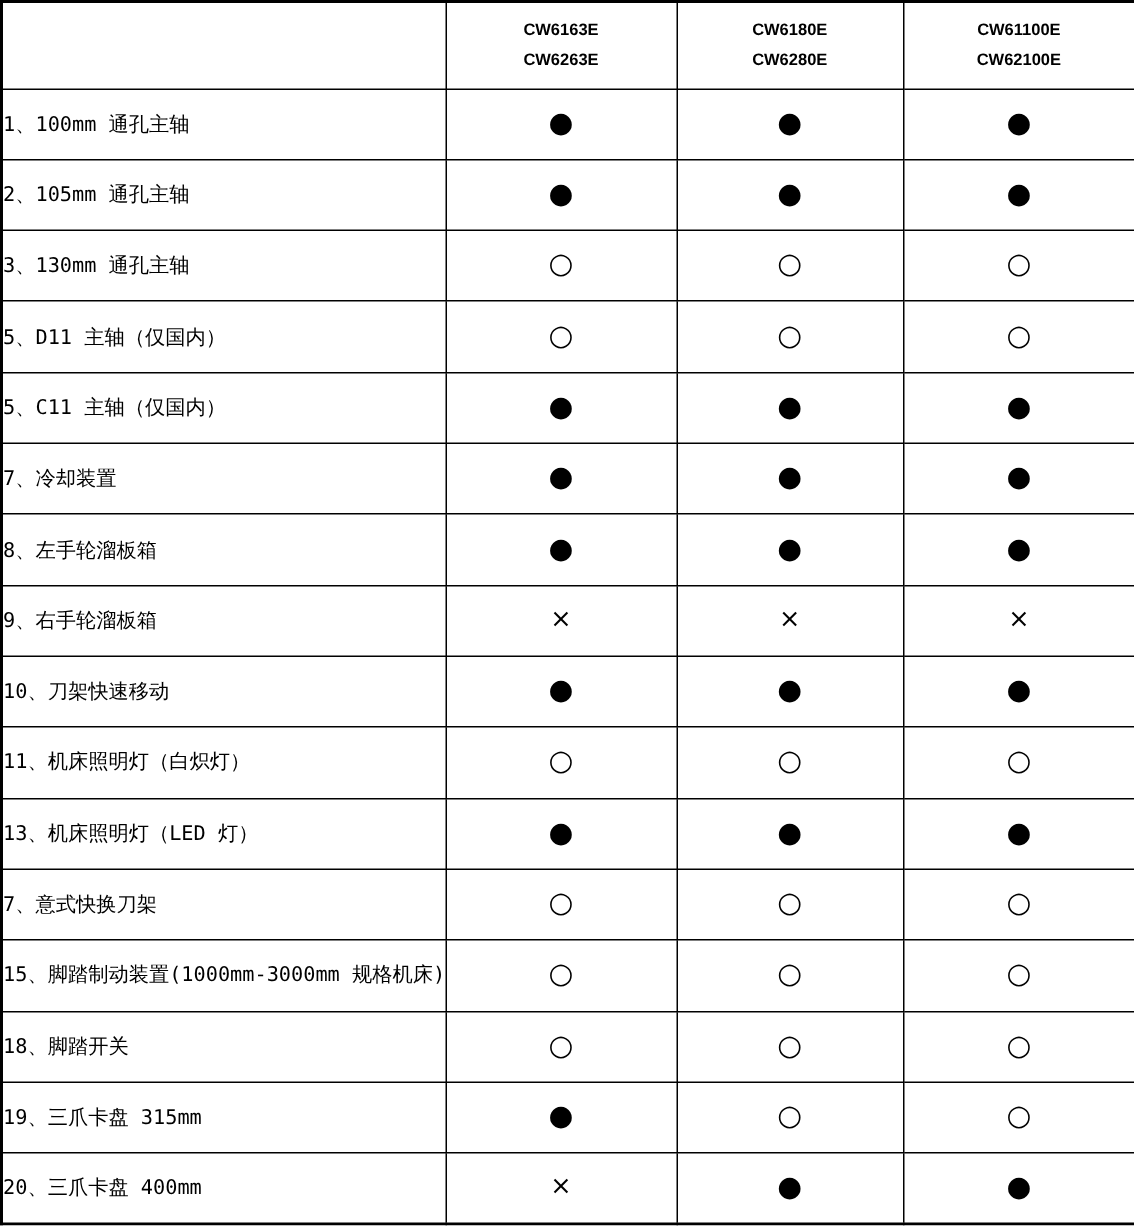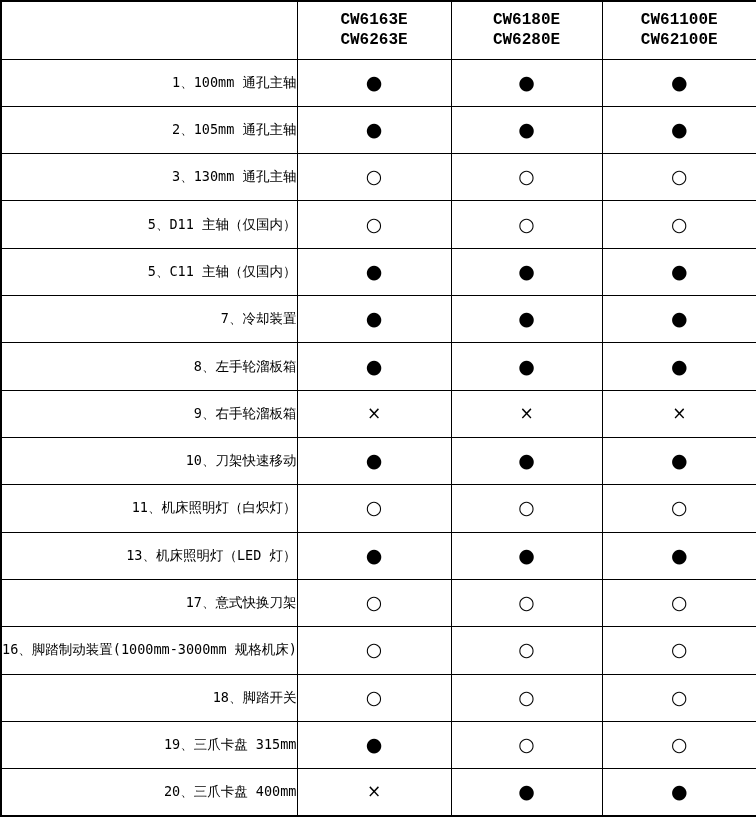--- a/index.html
+++ b/index.html
@@ -24,35 +24,35 @@
   .spec-table th,
   .spec-table td {
     border: 1px solid #000000;
     padding: 0;
     background: #ffffff;
   }
   .spec-table thead tr {
     height: 58px;
   }
   .spec-table th {
-    font-family: Liberation Mono, monospace;
+    font-family: Liberation Sans, sans-serif;
     font-weight: bold;
-    font-size: 16px;
+    font-size: 11px;
     line-height: 20px;
     text-align: center;
     vertical-align: middle;
     color: #000000;
   }
   .spec-table tbody tr {
     height: 37px;
   }
   .label-cell {
     font-family: "DejaVu Sans Mono", "Liberation Mono", monospace;
     font-size: 13.5px;
-    text-align: right;
+    text-align: left;
     vertical-align: middle;
     padding-left: 7px;
     white-space: nowrap;
     overflow: hidden;
     color: #000000;
   }
   .sym-cell {
     text-align: center;
     vertical-align: middle;
   }
@@ -154,27 +154,27 @@
         <td class="sym-cell"><span class="sym sym-opt">○</span></td>
         <td class="sym-cell"><span class="sym sym-opt">○</span></td>
       </tr>
       <tr>
         <td class="label-cell">13、机床照明灯（LED 灯）</td>
         <td class="sym-cell"><span class="sym sym-std">●</span></td>
         <td class="sym-cell"><span class="sym sym-std">●</span></td>
         <td class="sym-cell"><span class="sym sym-std">●</span></td>
       </tr>
       <tr>
-        <td class="label-cell">17、意式快换刀架</td>
+        <td class="label-cell">7、意式快换刀架</td>
         <td class="sym-cell"><span class="sym sym-opt">○</span></td>
         <td class="sym-cell"><span class="sym sym-opt">○</span></td>
         <td class="sym-cell"><span class="sym sym-opt">○</span></td>
       </tr>
       <tr>
-        <td class="label-cell">16、脚踏制动装置(1000mm-3000mm 规格机床)</td>
+        <td class="label-cell">15、脚踏制动装置(1000mm-3000mm 规格机床)</td>
         <td class="sym-cell"><span class="sym sym-opt">○</span></td>
         <td class="sym-cell"><span class="sym sym-opt">○</span></td>
         <td class="sym-cell"><span class="sym sym-opt">○</span></td>
       </tr>
       <tr>
         <td class="label-cell">18、脚踏开关</td>
         <td class="sym-cell"><span class="sym sym-opt">○</span></td>
         <td class="sym-cell"><span class="sym sym-opt">○</span></td>
         <td class="sym-cell"><span class="sym sym-opt">○</span></td>
       </tr>

